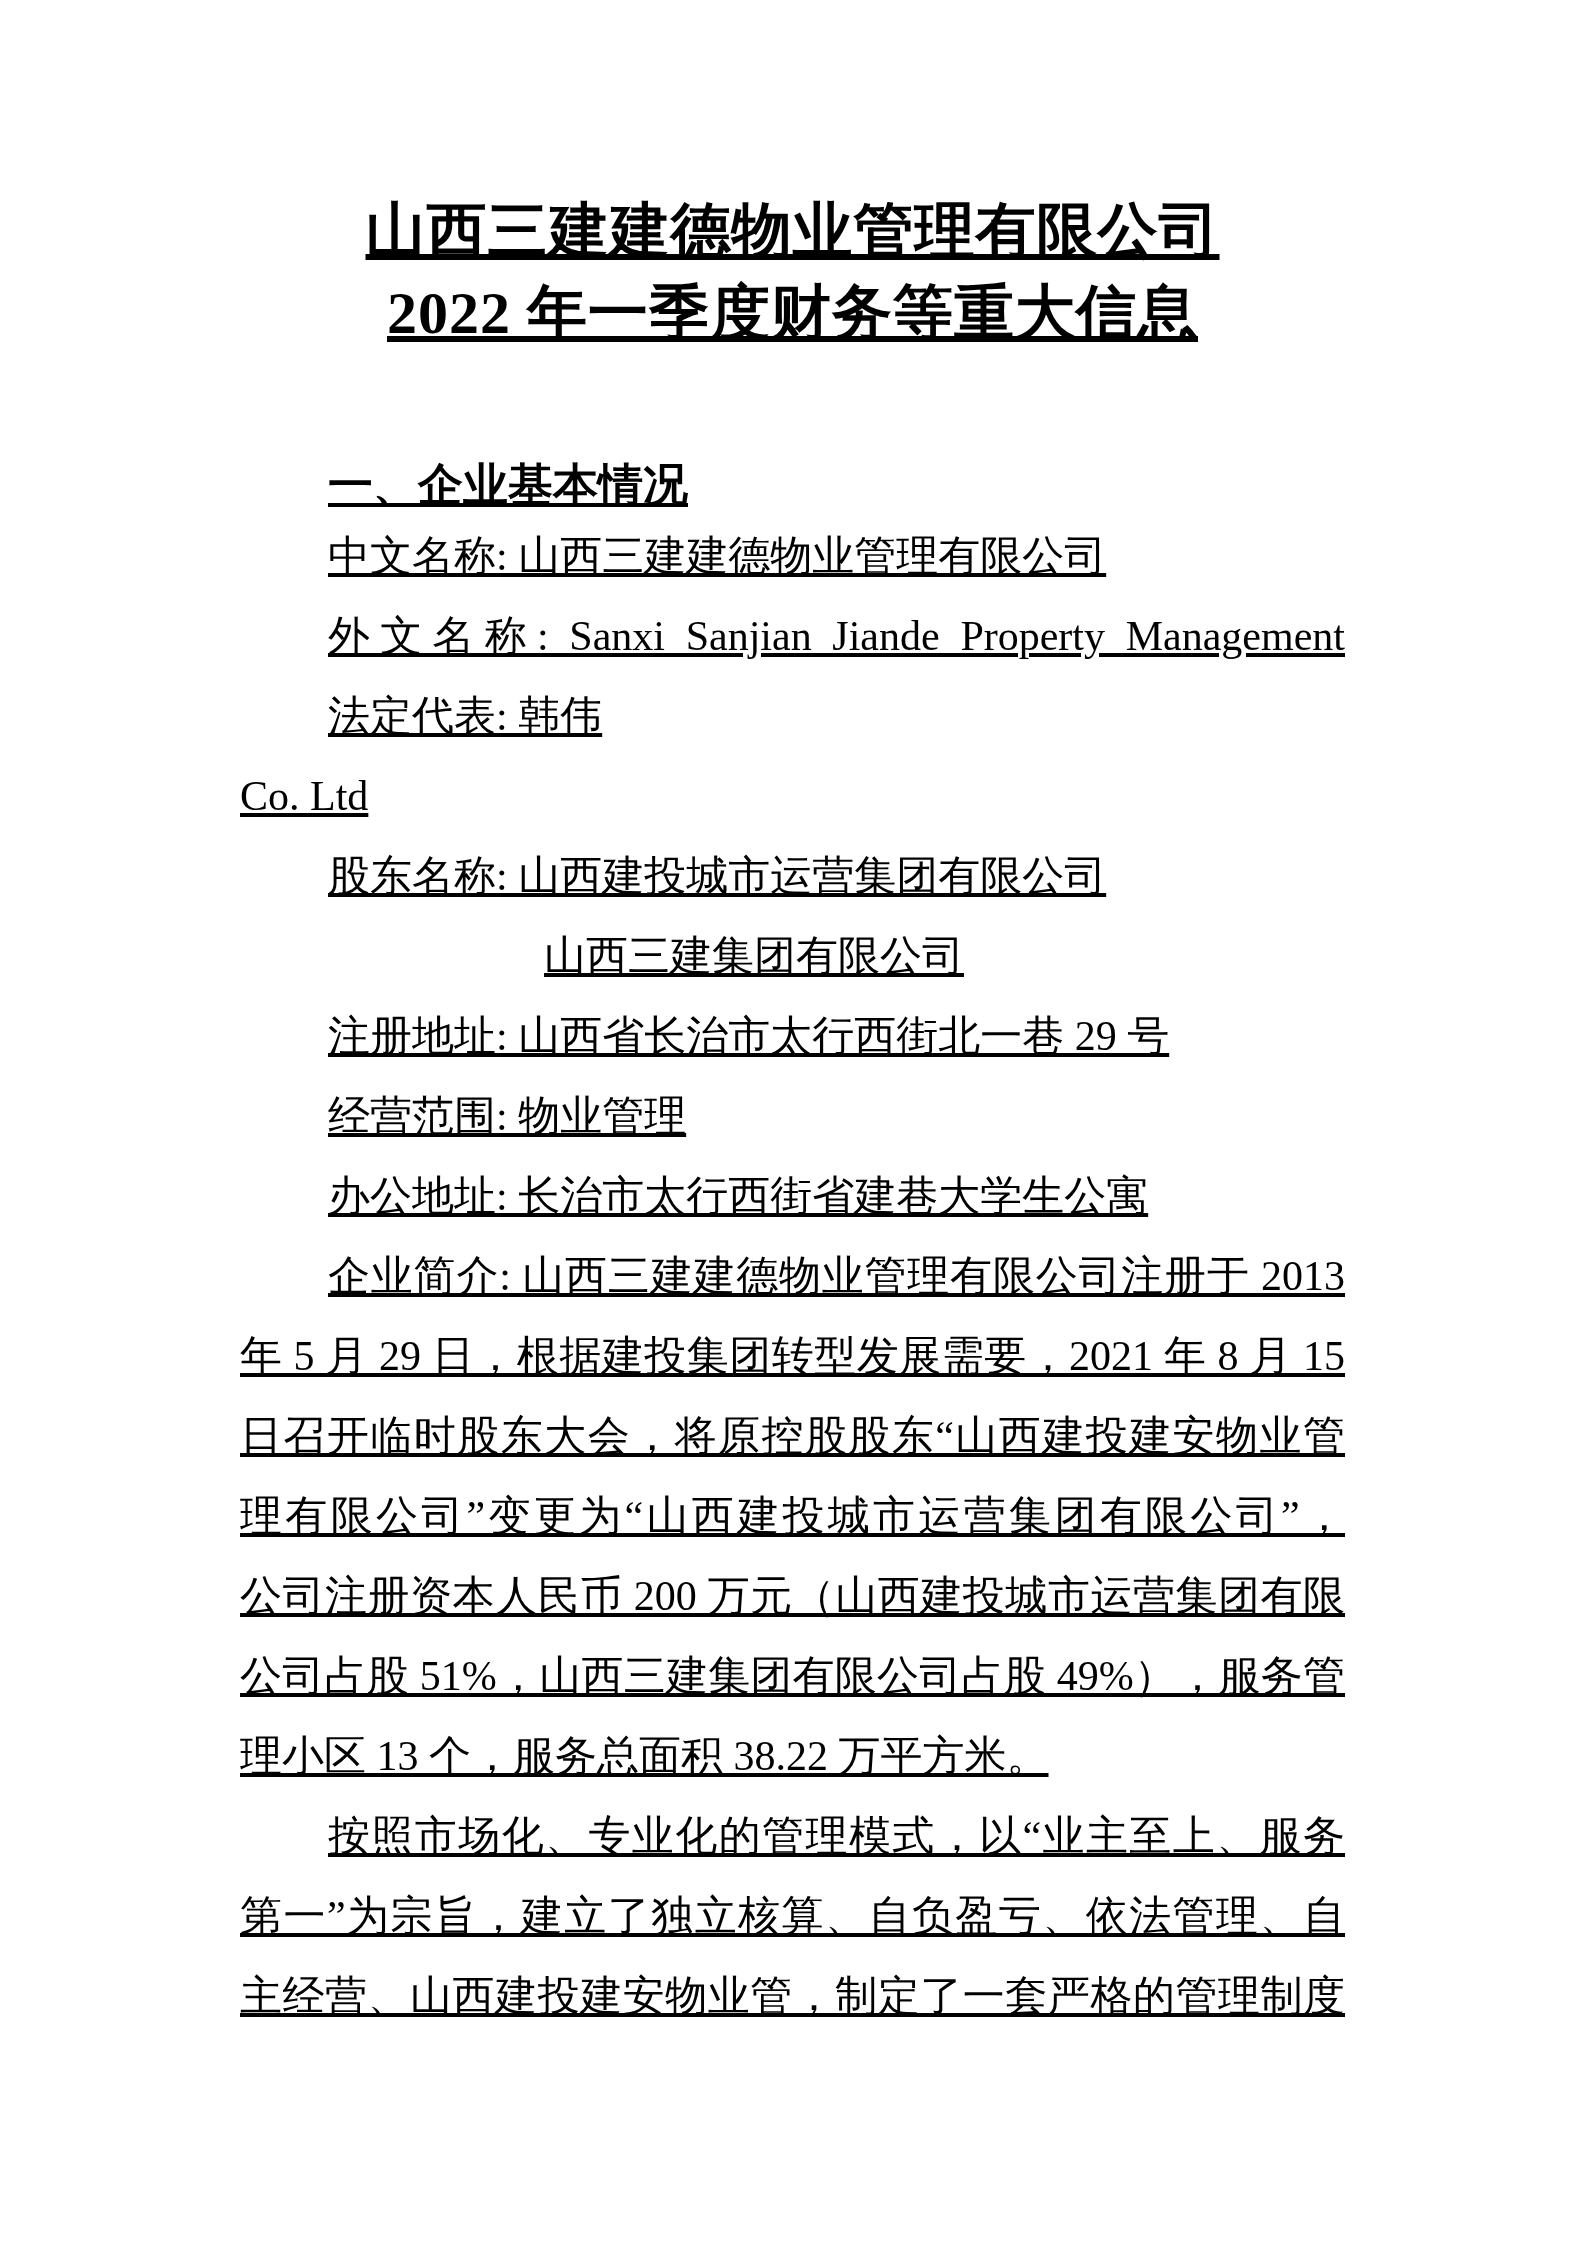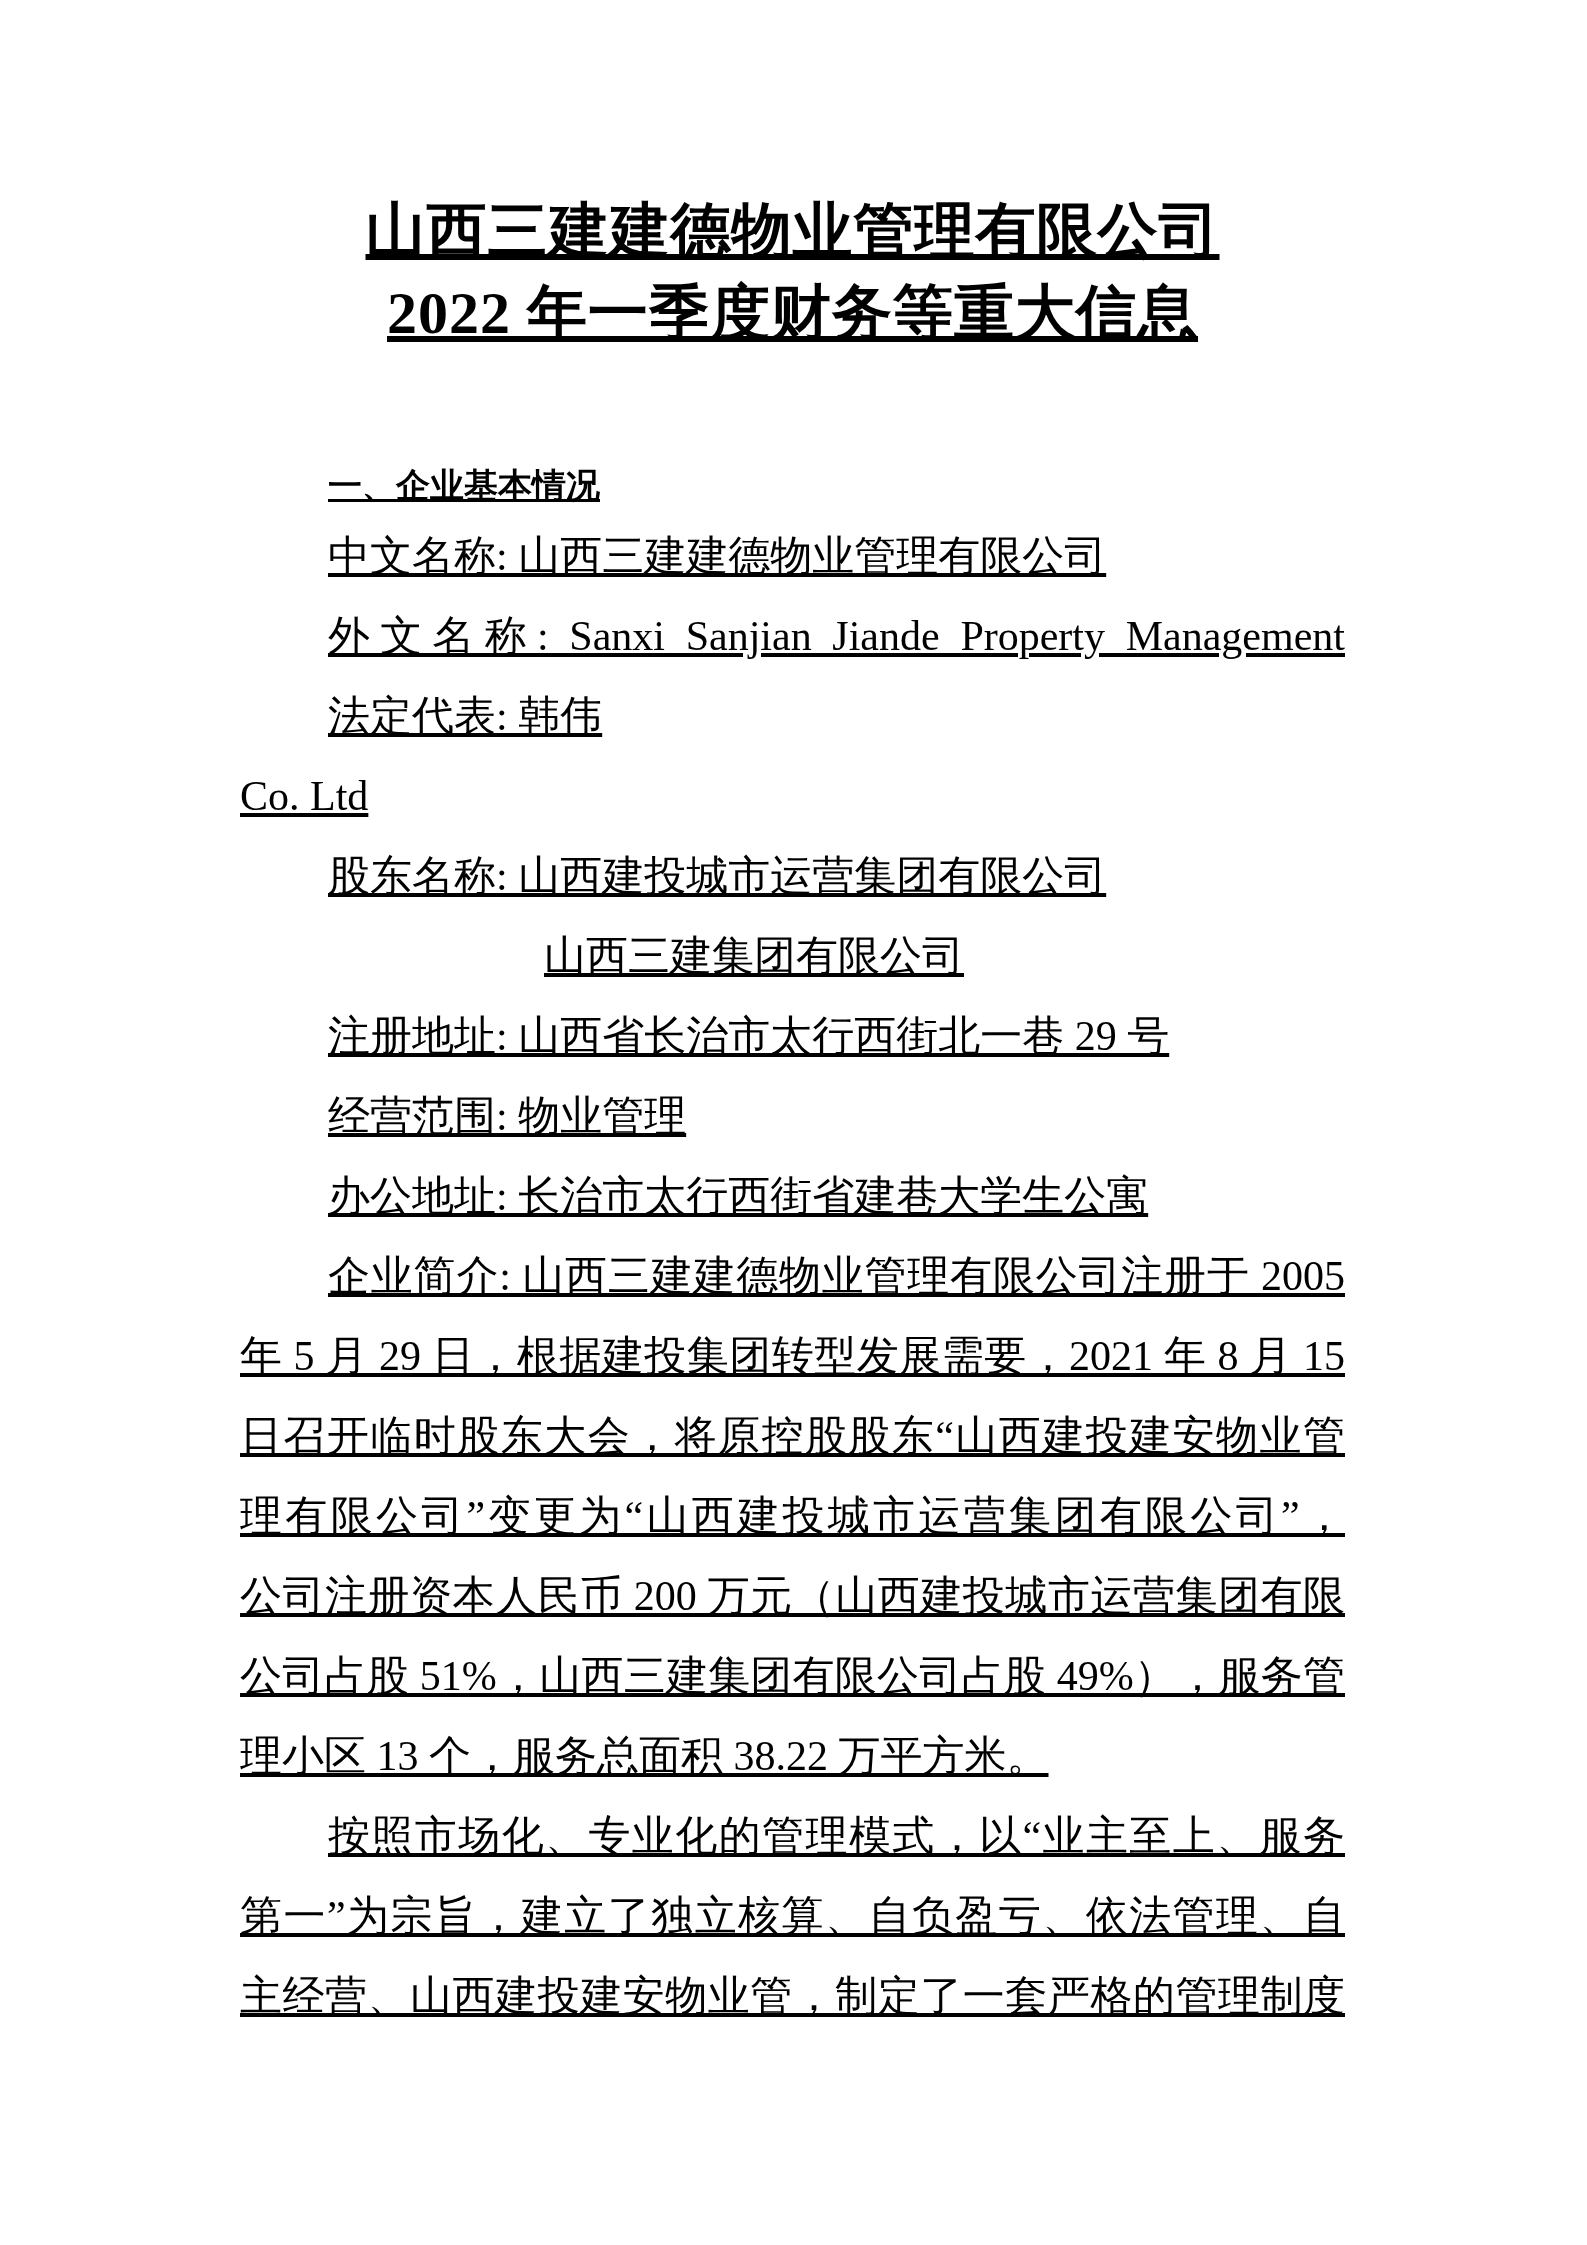--- a/index.html
+++ b/index.html
@@ -27,21 +27,21 @@
     font-size: 60px;
     line-height: 82px;
     font-weight: bold;
     letter-spacing: 1px;
     font-family: "Liberation Serif", "DejaVu Serif", serif;
   }
 
   .section-heading {
     margin-top: 100px;
     margin-left: 88px;            
-    font-size: 34px;
+    font-size: 45px;
     line-height: 62px;
     font-weight: bold;
     font-family: "Liberation Sans", "DejaVu Sans", sans-serif;
   }
 
   .body-text {
     margin-top: 0;
     font-size: 42px;
     line-height: 80px;
   }
@@ -72,21 +72,21 @@
     <div class="body-text">
       <div class="line l-indent">中文名称: 山西三建建德物业管理有限公司</div>
       <div class="line l-indent l-just">外文名称: Sanxi Sanjian Jiande Property Management</div>
       <div class="line l-indent">法定代表: 韩伟</div>
       <div class="line">Co. Ltd</div>
       <div class="line l-indent">股东名称: 山西建投城市运营集团有限公司</div>
       <div class="line l-value">山西三建集团有限公司</div>
       <div class="line l-indent">注册地址: 山西省长治市太行西街北一巷 29 号</div>
       <div class="line l-indent">经营范围: 物业管理</div>
       <div class="line l-indent">办公地址: 长治市太行西街省建巷大学生公寓</div>
-      <div class="line l-indent l-just">企业简介: 山西三建建德物业管理有限公司注册于 2005</div>
+      <div class="line l-indent l-just">企业简介: 山西三建建德物业管理有限公司注册于 2013</div>
       <div class="line l-just">年 5 月 29 日，根据建投集团转型发展需要，2021 年 8 月 15</div>
       <div class="line l-just">日召开临时股东大会，将原控股股东“山西建投建安物业管</div>
       <div class="line l-just">理有限公司”变更为“山西建投城市运营集团有限公司”，</div>
       <div class="line l-just">公司注册资本人民币 200 万元（山西建投城市运营集团有限</div>
       <div class="line l-just">公司占股 51%，山西三建集团有限公司占股 49%），服务管</div>
       <div class="line">理小区 13 个，服务总面积 38.22 万平方米。</div>
       <div class="line l-indent l-just">按照市场化、专业化的管理模式，以“业主至上、服务</div>
       <div class="line l-just">第一”为宗旨，建立了独立核算、自负盈亏、依法管理、自</div>
       <div class="line l-just">主经营、山西建投建安物业管，制定了一套严格的管理制度</div>
     </div>

